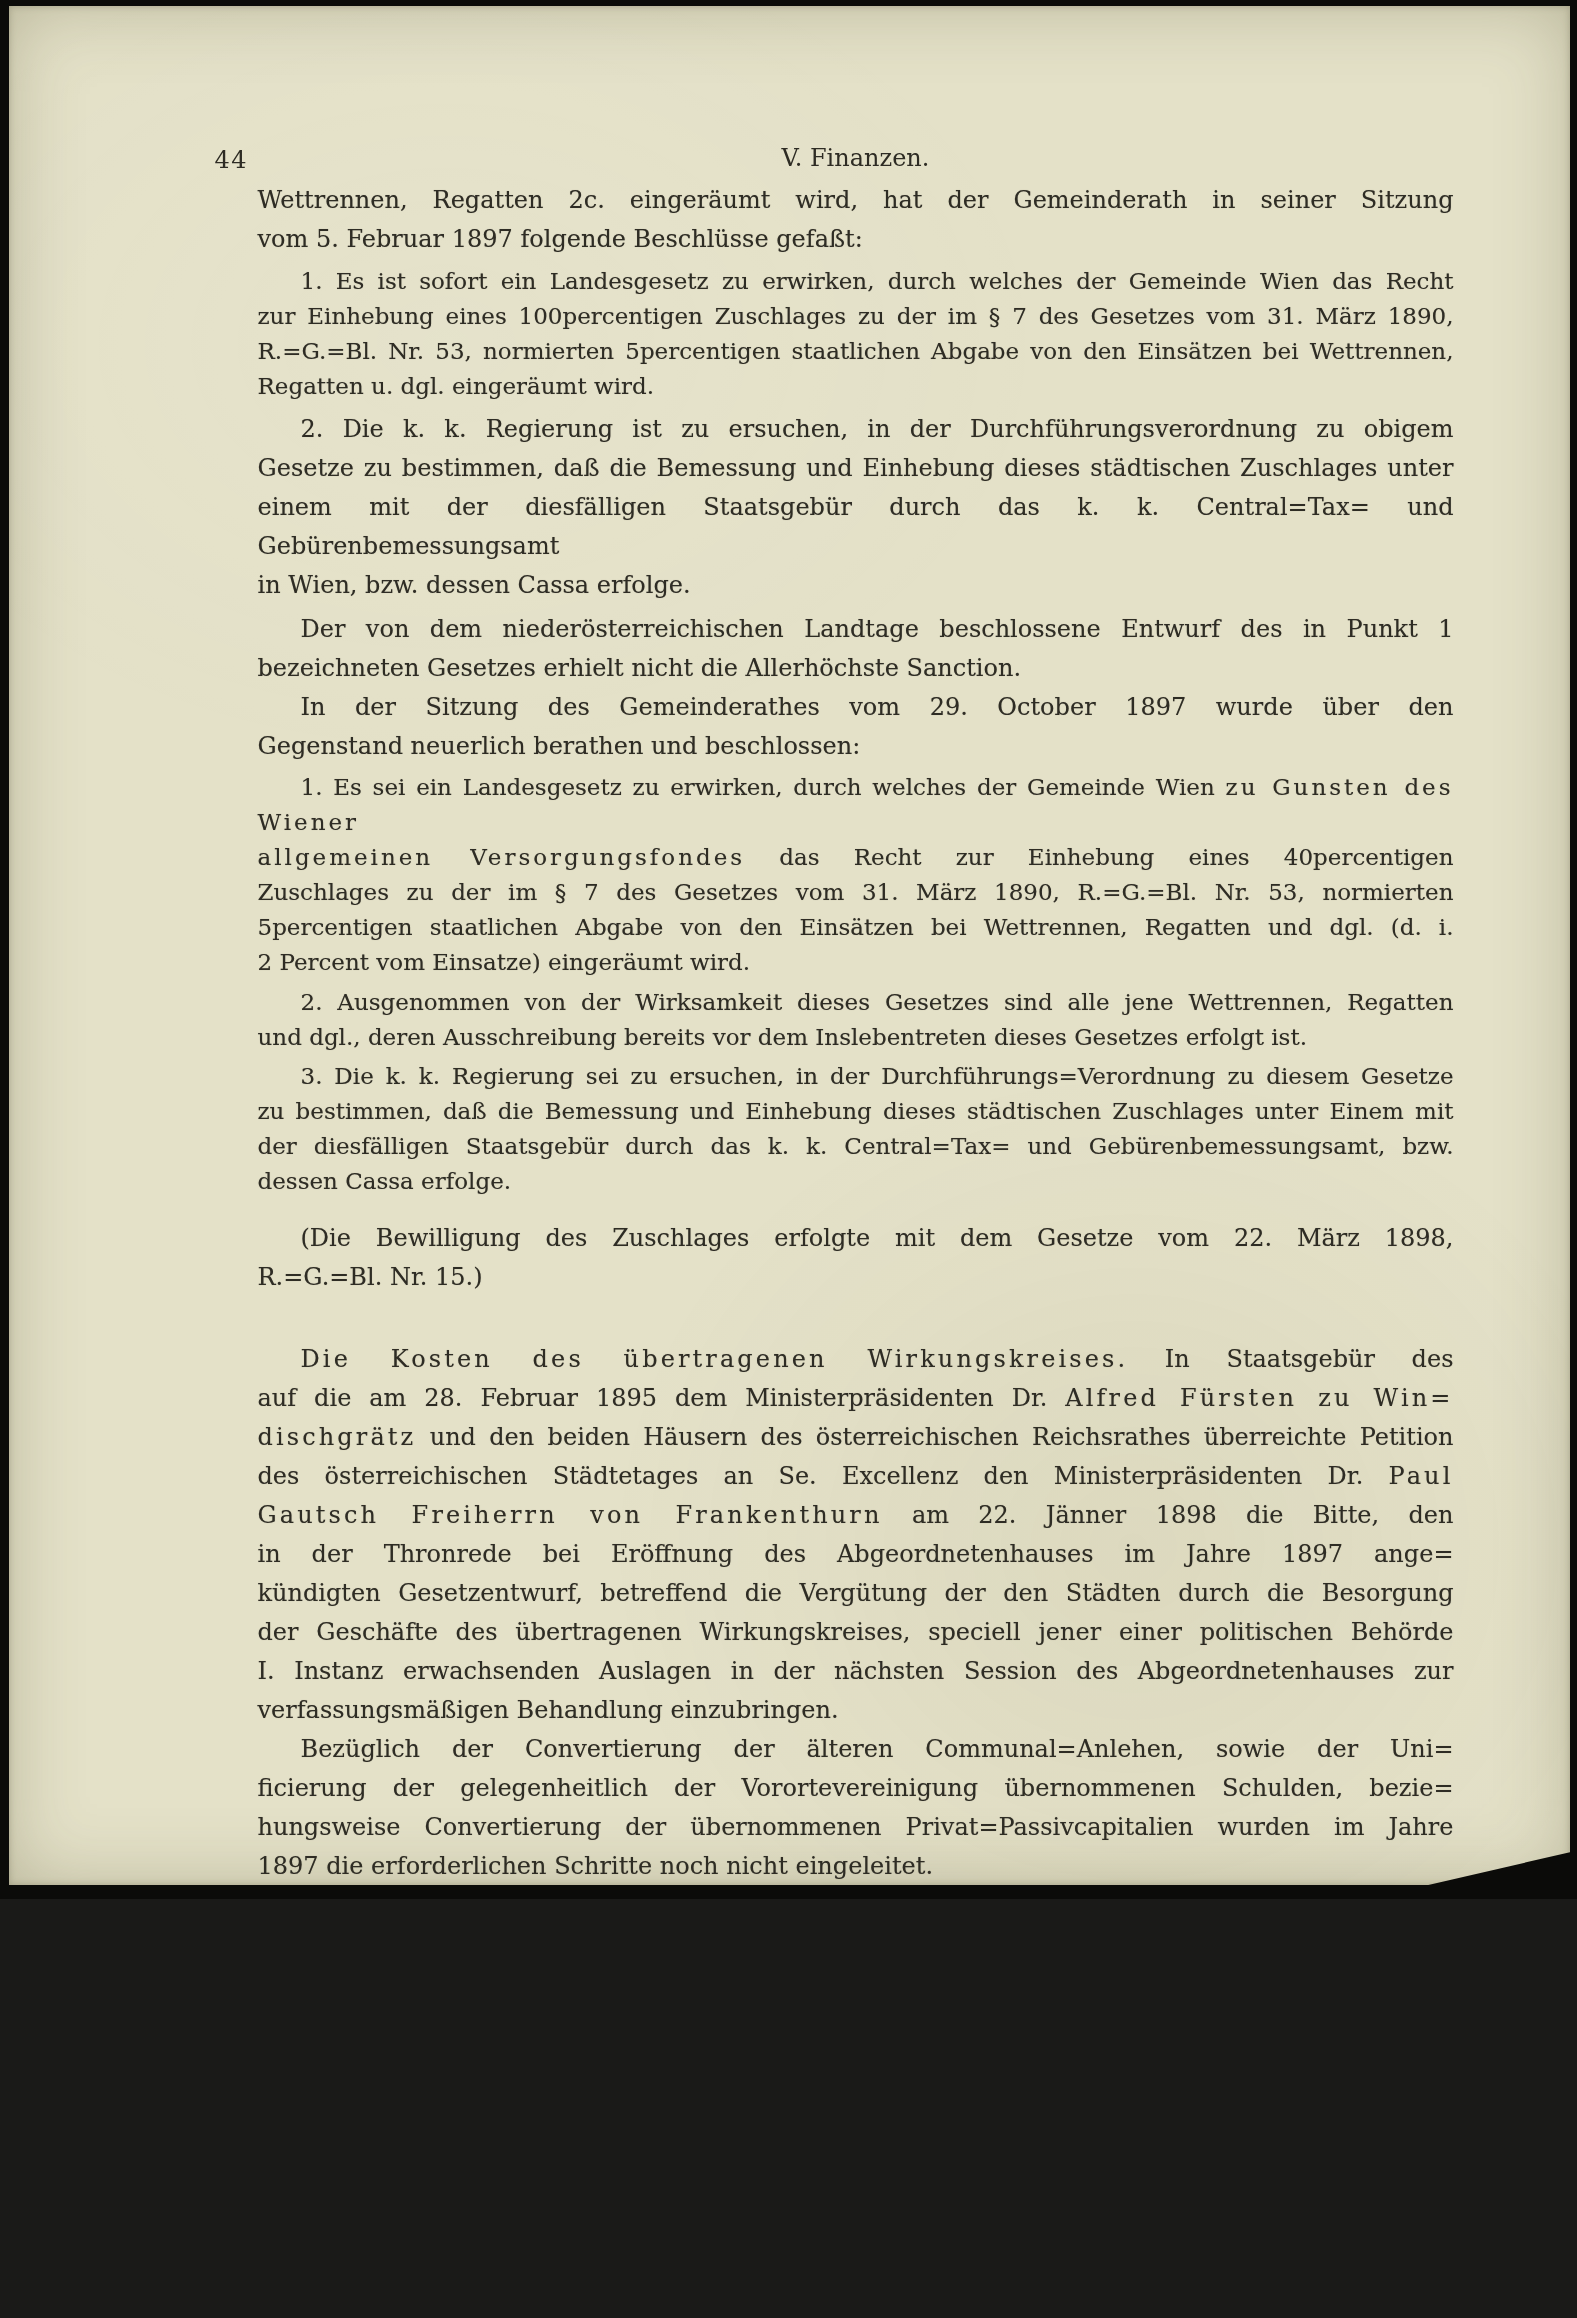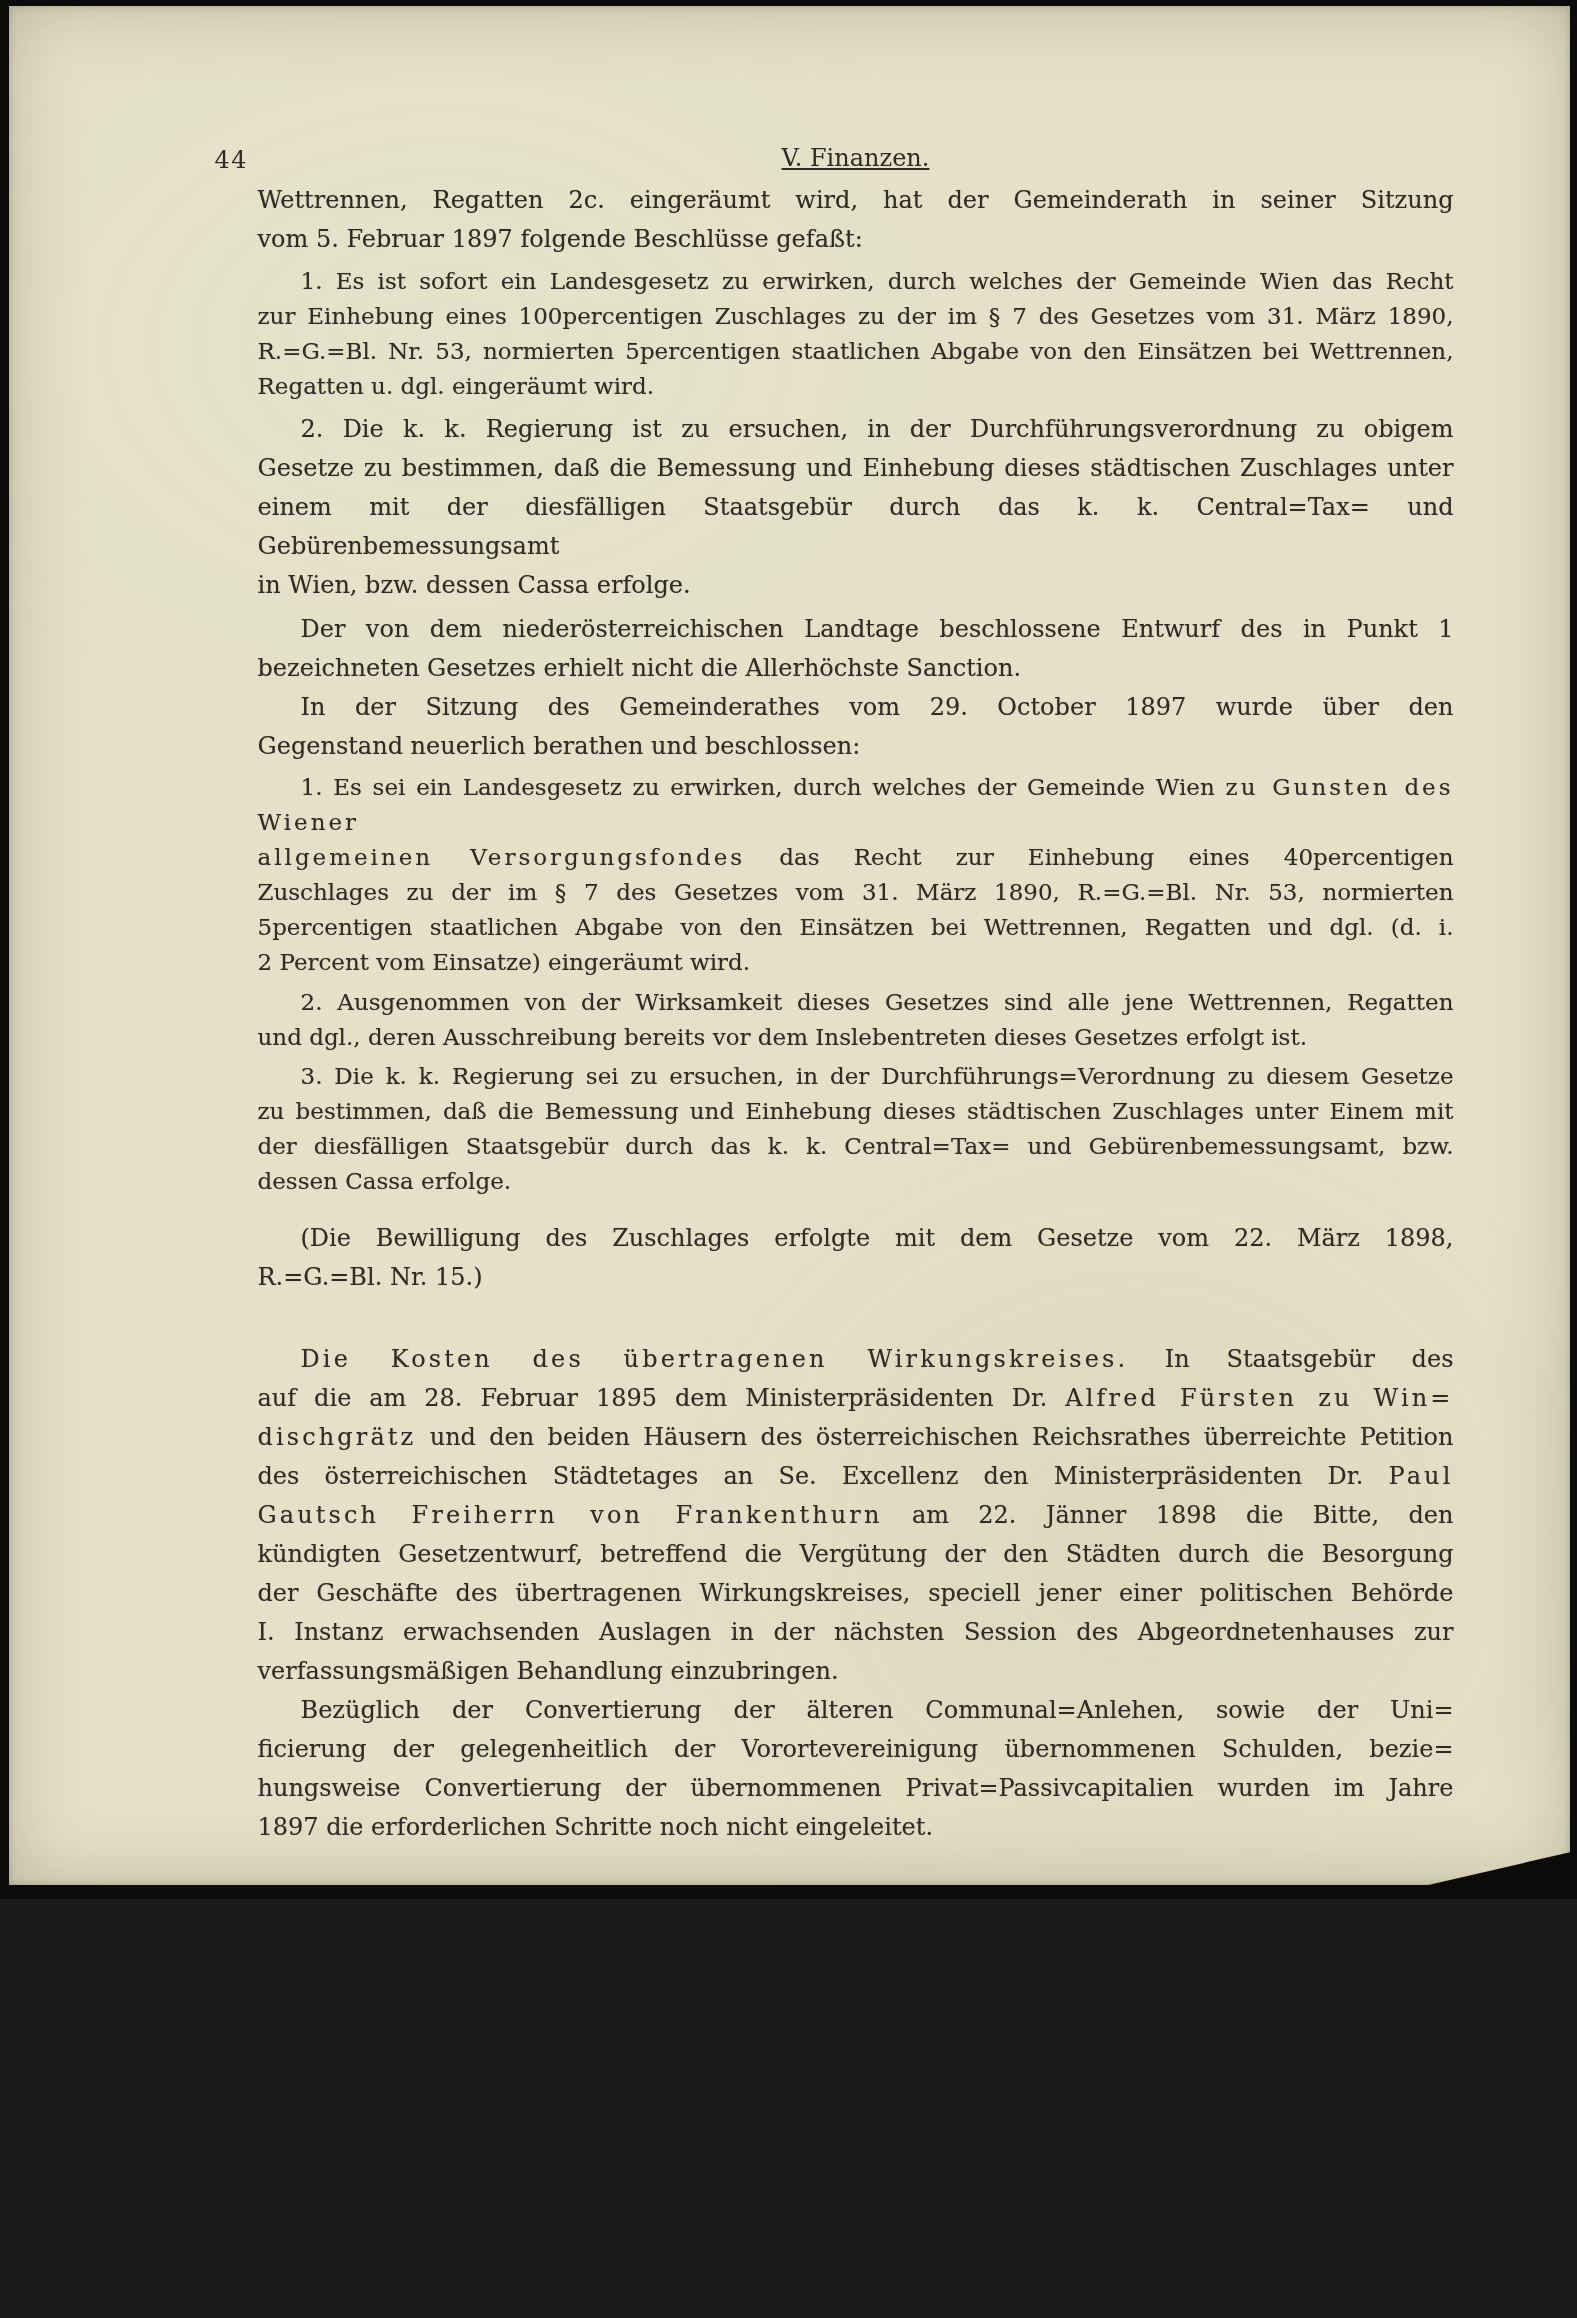--- a/index.html
+++ b/index.html
@@ -9,21 +9,21 @@
          background:
            radial-gradient(1004px 695px at 28% 18%, rgba(255,255,255,.05), transparent 60%),
            radial-gradient(850px 772px at 72% 82%, rgba(118,108,66,.07), transparent 62%),
            #e4e1c8;
          box-shadow: inset 0 0 73px rgba(90,86,52,.30), inset 0 0 7px rgba(60,58,35,.28);}
   .corner-cut{position:absolute;right:-0.8px;bottom:-0.8px;width:0;height:0;border-style:solid;
          border-width:0 0 34px 147px;border-color:transparent transparent #0b0b09 transparent;}
   .block{position:absolute;left:249px;top:138px;width:1196px;color:#2e2c24;}
   .hdr{position:relative;height:37px;font-size:24px;}
   .pagenum{position:absolute;left:-43px;top:1.5px;letter-spacing:1.5px;}
-  .runhead{position:absolute;left:0;right:0;text-align:center;font-weight:500;text-decoration:underline;}
+  .runhead{position:absolute;left:0;right:0;text-align:center;font-weight:500;}
   .content{}
   .para{margin:0;}
   .ln{text-align:justify;text-shadow:0 0 0.8px rgba(46,44,36,.35);}
   .jl{text-align-last:justify;}
   .body .ln{font-size:24px;line-height:39px;}
   .small .ln{font-size:23px;line-height:35px;}
   .ind{text-indent:43px;}
   .sp{letter-spacing:.13em;}
   .g6{margin-top:4.6px;} .g8{margin-top:6.2px;} .g26{margin-top:20px;} .g56{margin-top:43px;}
   .divider{width:113px;height:1.5px;background:#4e4c42;margin:91px 0 0 436px;}
@@ -96,20 +96,21 @@
           <div class="ln jl ind">(Die Bewilligung des Zuschlages erfolgte mit dem Gesetze vom 22. März 1898,</div>
           <div class="ln">R.=G.=Bl. Nr. 15.)</div>
         </div>
 
         <div class="para body g56">
           <div class="ln jl ind"><span class="sp">Die Kosten des übertragenen Wirkungskreises.</span><span> In Staatsgebür des</span></div>
           <div class="ln jl"><span>auf die am 28. Februar 1895 dem Ministerpräsidenten Dr. </span><span class="sp">Alfred Fürsten zu Win=</span></div>
           <div class="ln jl"><span class="sp">dischgrätz</span><span> und den beiden Häusern des österreichischen Reichsrathes überreichte Petition</span></div>
           <div class="ln jl"><span>des österreichischen Städtetages an Se. Excellenz den Ministerpräsidenten Dr. </span><span class="sp">Paul</span></div>
           <div class="ln jl"><span class="sp">Gautsch Freiherrn von Frankenthurn</span><span> am 22. Jänner 1898 die Bitte, den</span></div>
+          <div class="ln jl">in der Thronrede bei Eröffnung des Abgeordnetenhauses im Jahre 1897 ange=</div>
           <div class="ln jl">kündigten Gesetzentwurf, betreffend die Vergütung der den Städten durch die Besorgung</div>
           <div class="ln jl">der Geschäfte des übertragenen Wirkungskreises, speciell jener einer politischen Behörde</div>
           <div class="ln jl">I. Instanz erwachsenden Auslagen in der nächsten Session des Abgeordnetenhauses zur</div>
           <div class="ln">verfassungsmäßigen Behandlung einzubringen.</div>
         </div>
 
         <div class="para body">
           <div class="ln jl ind">Bezüglich der Convertierung der älteren Communal=Anlehen, sowie der Uni=</div>
           <div class="ln jl">ficierung der gelegenheitlich der Vorortevereinigung übernommenen Schulden, bezie=</div>
           <div class="ln jl">hungsweise Convertierung der übernommenen Privat=Passivcapitalien wurden im Jahre</div>

